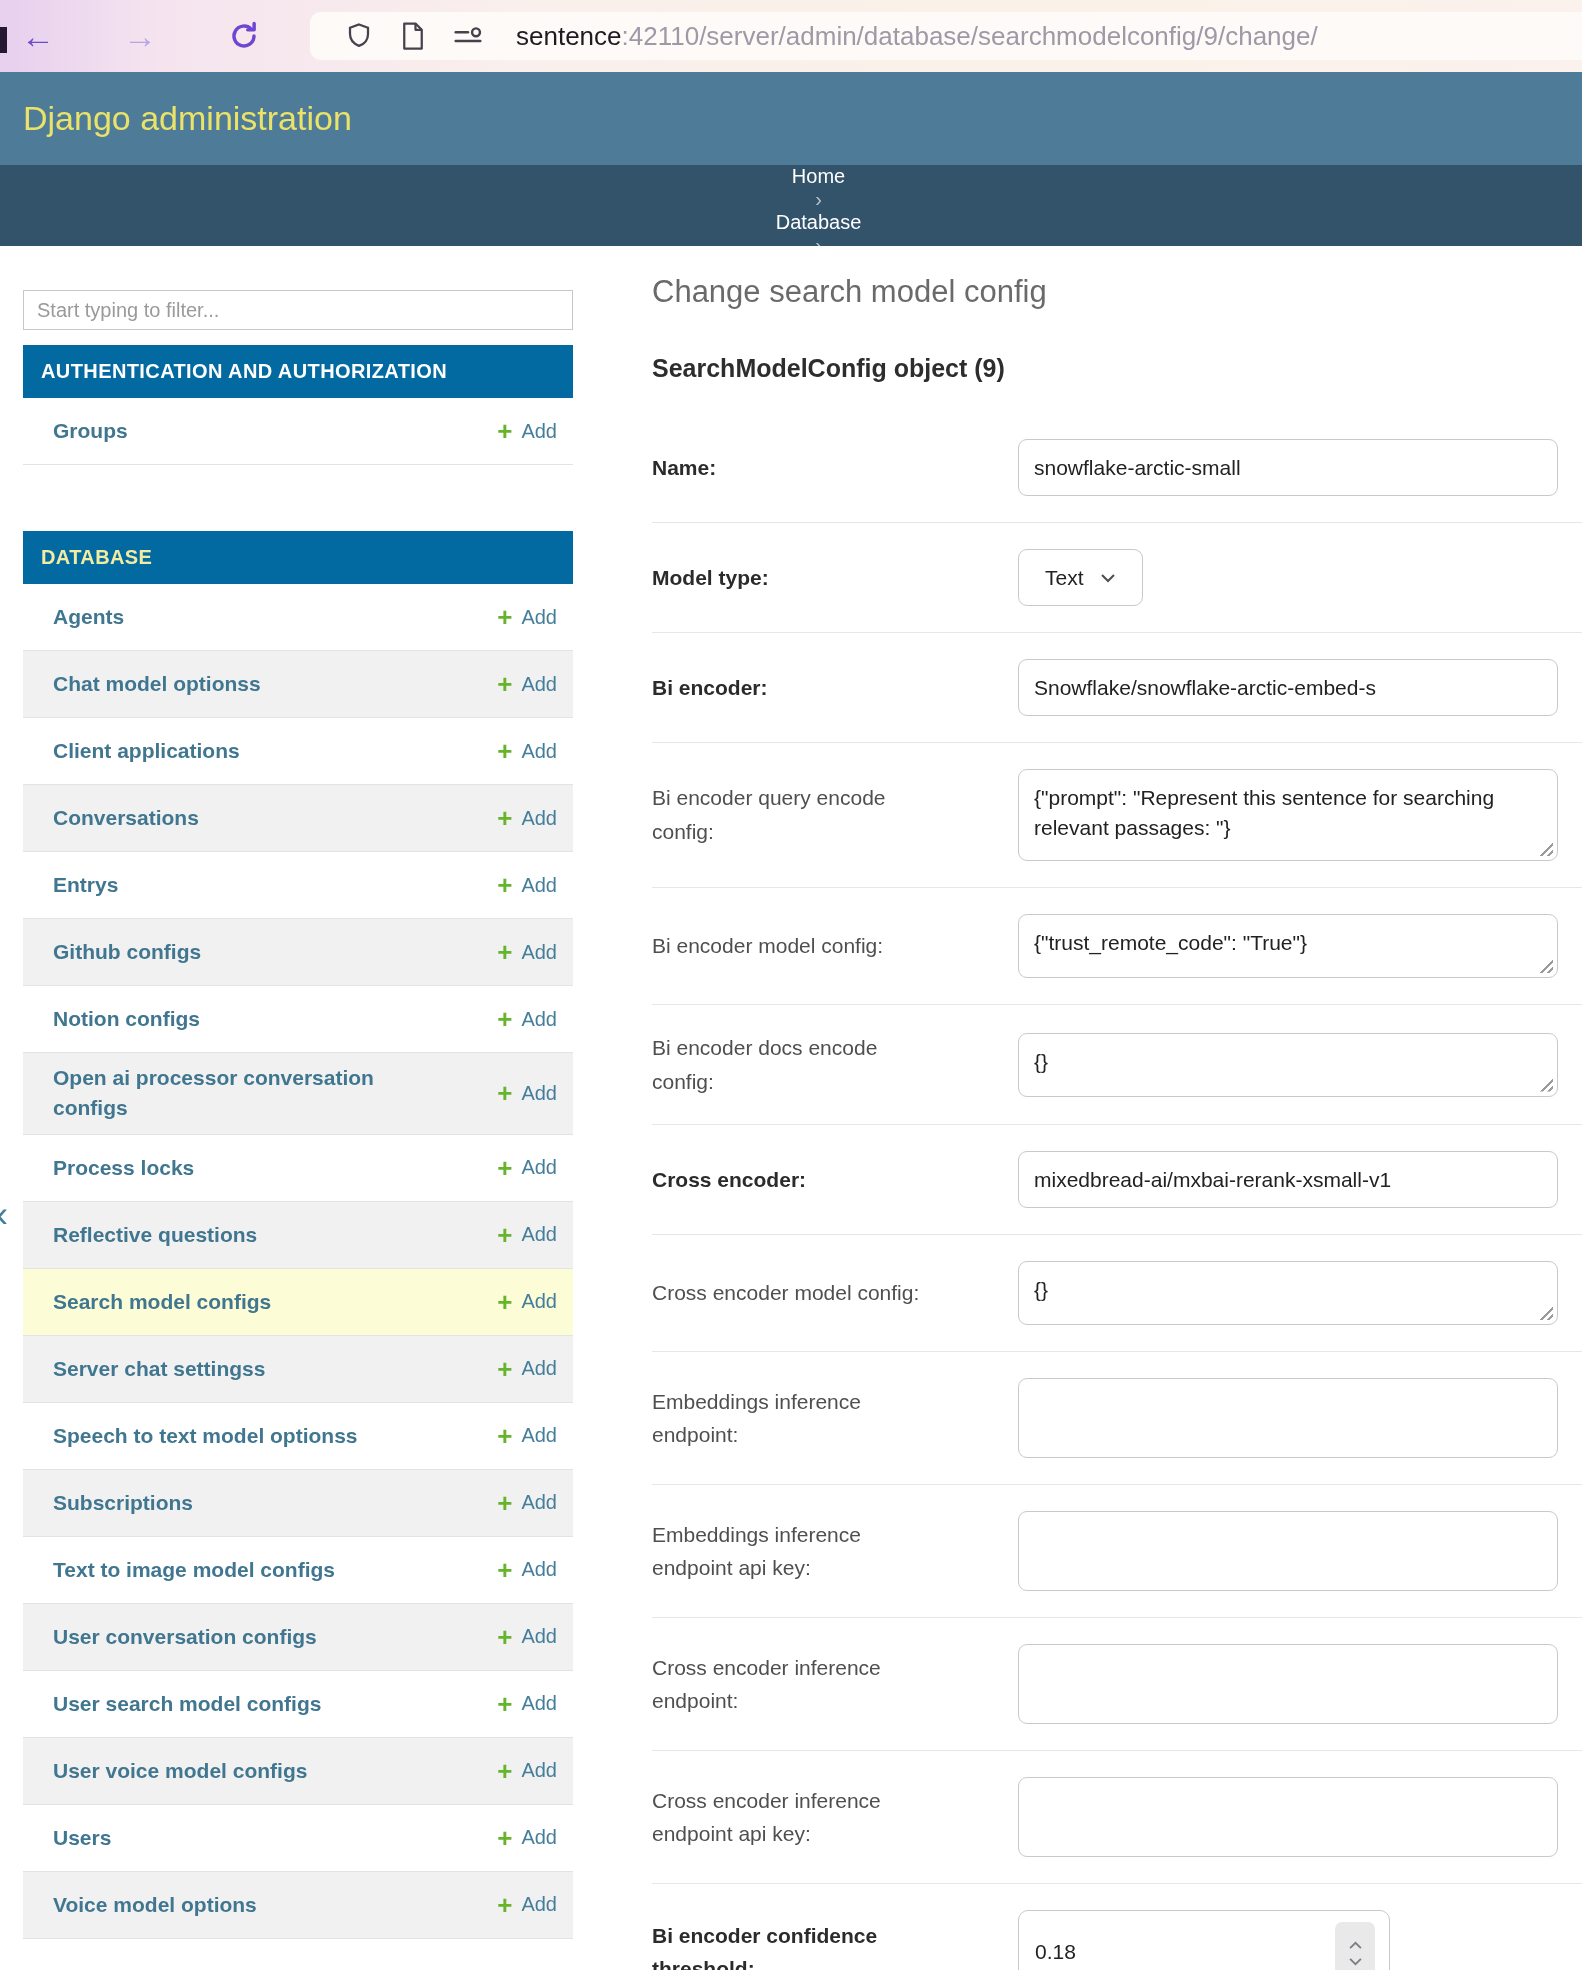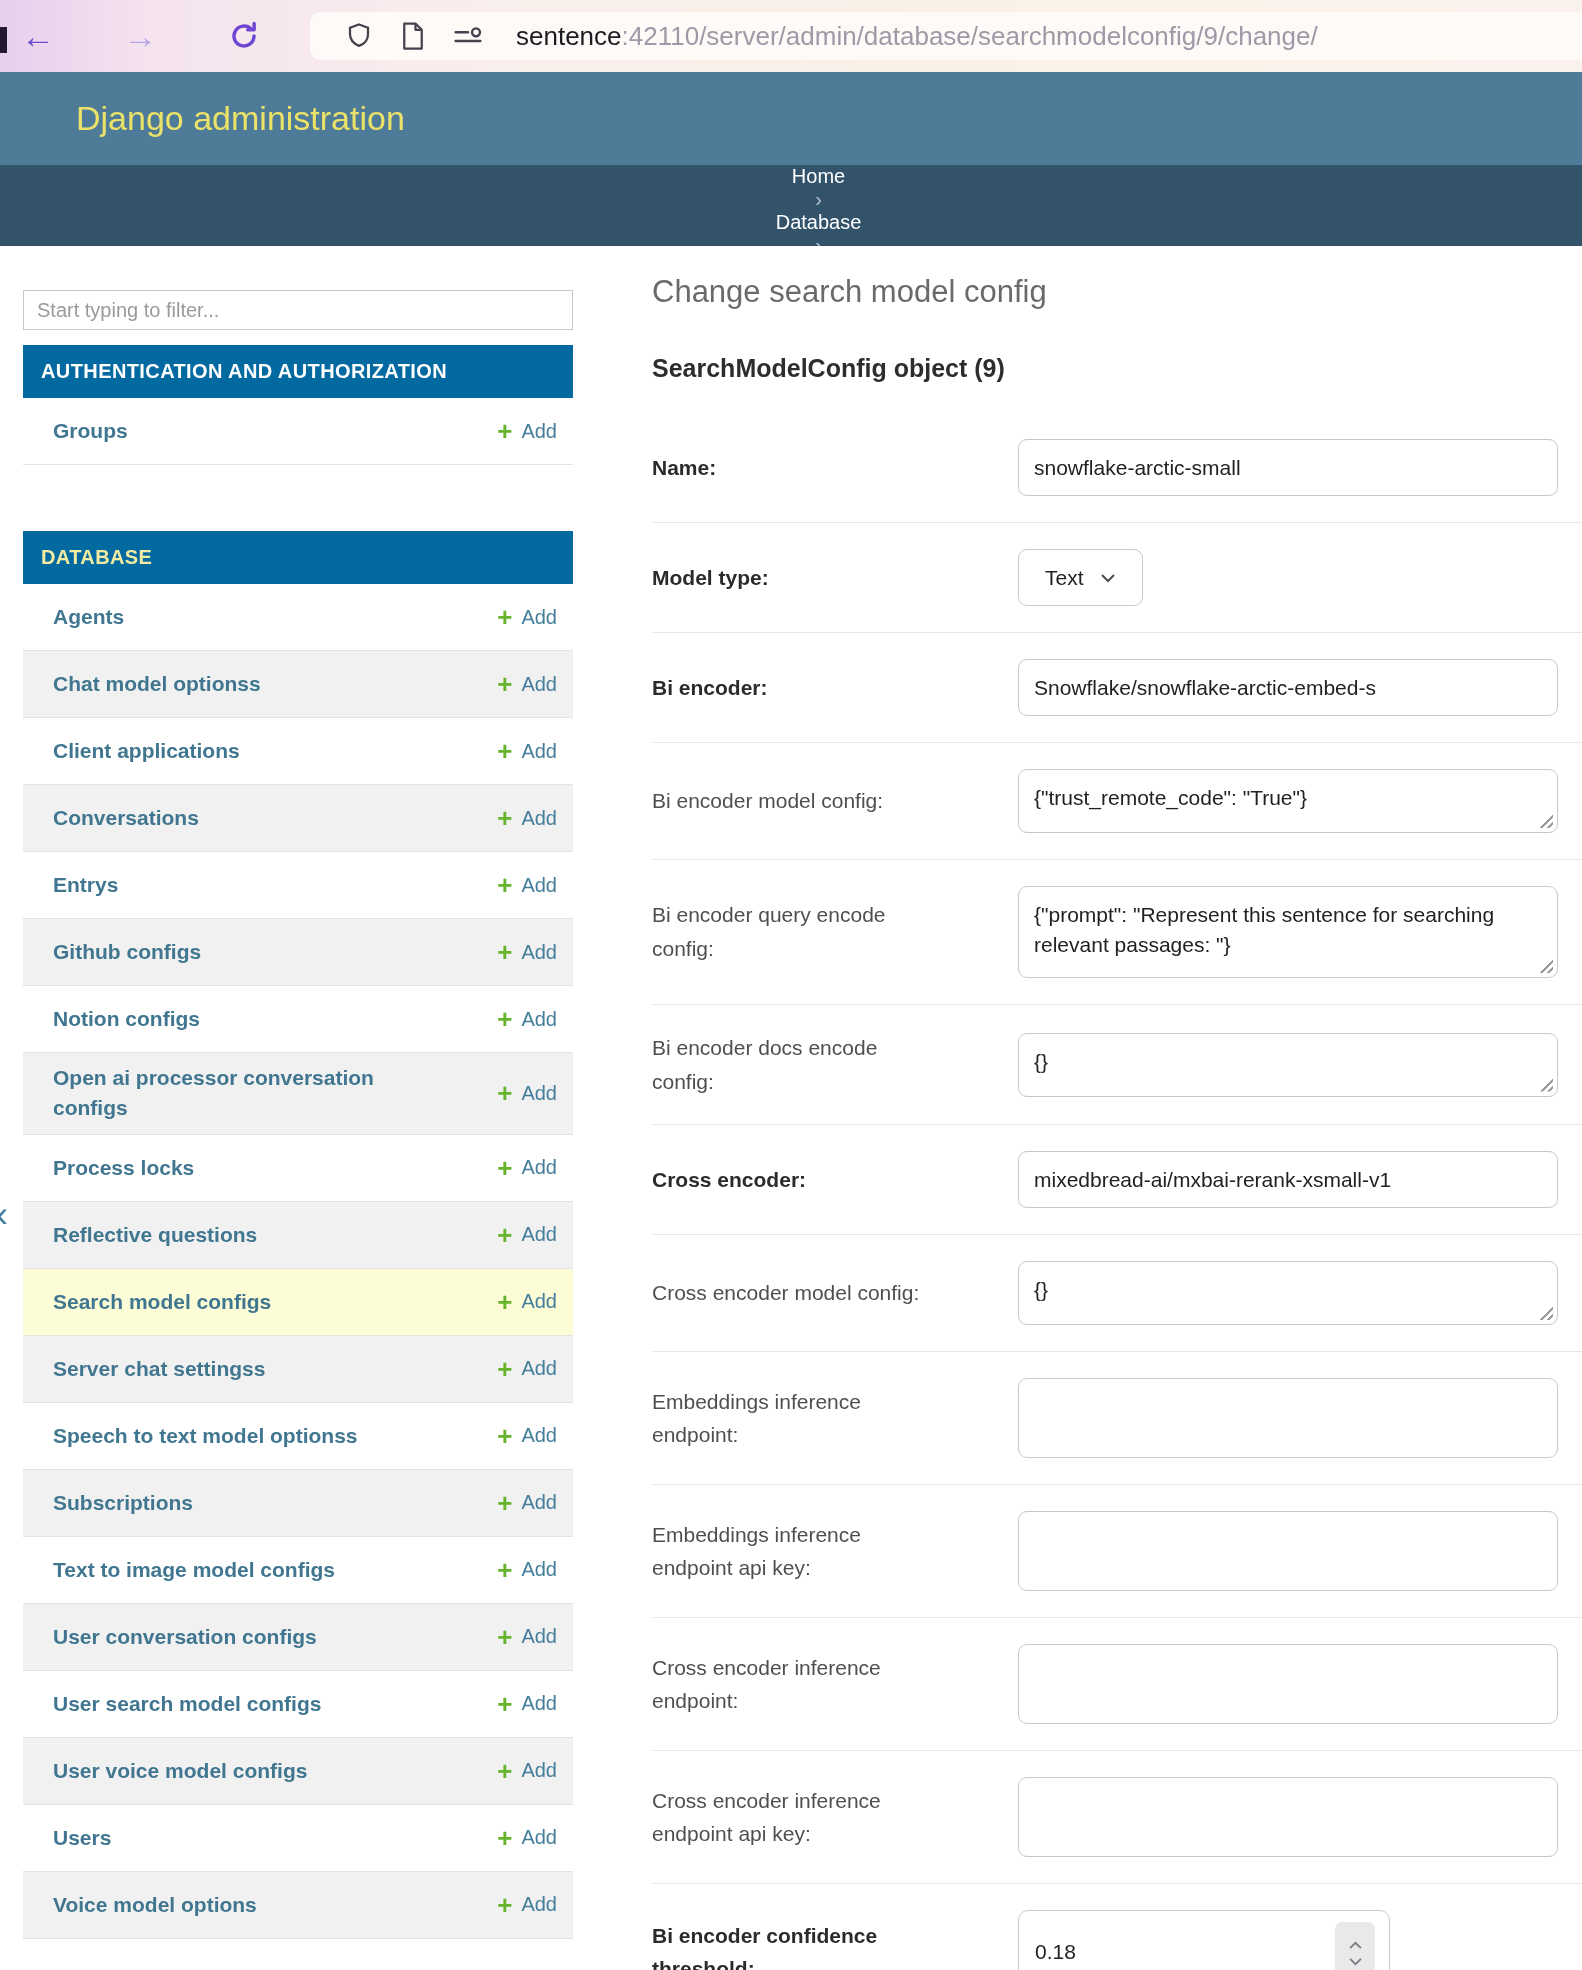--- a/index.html
+++ b/index.html
@@ -17,21 +17,21 @@
   .nav-fwd { left:112px; color:#b7a5e7; }
   .nav-refresh { left:216px; }
   .url-pill { position:absolute; left:310px; right:-10px; top:12px; height:48px; background:#fdfaf8;
     border-radius:11px; display:flex; align-items:center; padding-left:34px; }
   .url-icon { display:flex; align-items:center; margin-right:26px; color:#47414e; }
   .url-text { font-size:26px; margin-left:6px; white-space:nowrap; }
   .url-host { color:#1c1b22; }
   .url-rest { color:#9d99a6; }
 
   
-  .admin-header { height:93px; background:#4e7b97; display:flex; align-items:center; padding-left:76px; }
+  .admin-header { height:93px; background:#4e7b97; display:flex; align-items:center; padding-left:23px; }
   .admin-title { color:#ebe269; font-size:34px; font-weight:400; }
   .breadcrumbs { height:81px; background:#33536b; display:flex; align-items:center; padding-left:55px;
     font-size:20px;flex-direction:column; }
   .breadcrumbs a { color:#fff; text-decoration:none; cursor:pointer; }
   .crumb-sep { color:rgba(255,255,255,.65); margin:0 11px; }
   .crumb-current { color:#9fb6c4; }
 
   
   .content { position:relative; height:1724px; background:#fff; }
   .collapse-toggle { position:absolute; left:-12px; top:948px; color:#447e9b; font-size:36px; cursor:pointer; }
@@ -320,31 +320,31 @@
               </svg>
           </div>
         </div>
 
         <div class="frow">
           <label class="flabel req">Bi encoder:</label>
           <input class="txt-input" type="text" value="Snowflake/snowflake-arctic-embed-s" style="">
         </div>
 
         <div class="frow">
+          <label class="flabel">Bi encoder query encode config:</label>
+          <div class="tarea h2l">
+            <span>{"prompt": "Represent this sentence for searching relevant passages: "}</span>
+            <span class="grip"></span>
+          </div>
+        </div>
+
+        <div class="frow">
           <label class="flabel">Bi encoder model config:</label>
           <div class="tarea h1l">
             <span>{"trust_remote_code": "True"}</span>
-            <span class="grip"></span>
-          </div>
-        </div>
-
-        <div class="frow">
-          <label class="flabel">Bi encoder query encode config:</label>
-          <div class="tarea h2l">
-            <span>{"prompt": "Represent this sentence for searching relevant passages: "}</span>
             <span class="grip"></span>
           </div>
         </div>
 
         <div class="frow">
           <label class="flabel">Bi encoder docs encode config:</label>
           <div class="tarea h1l">
             <span>{}</span>
             <span class="grip"></span>
           </div>

